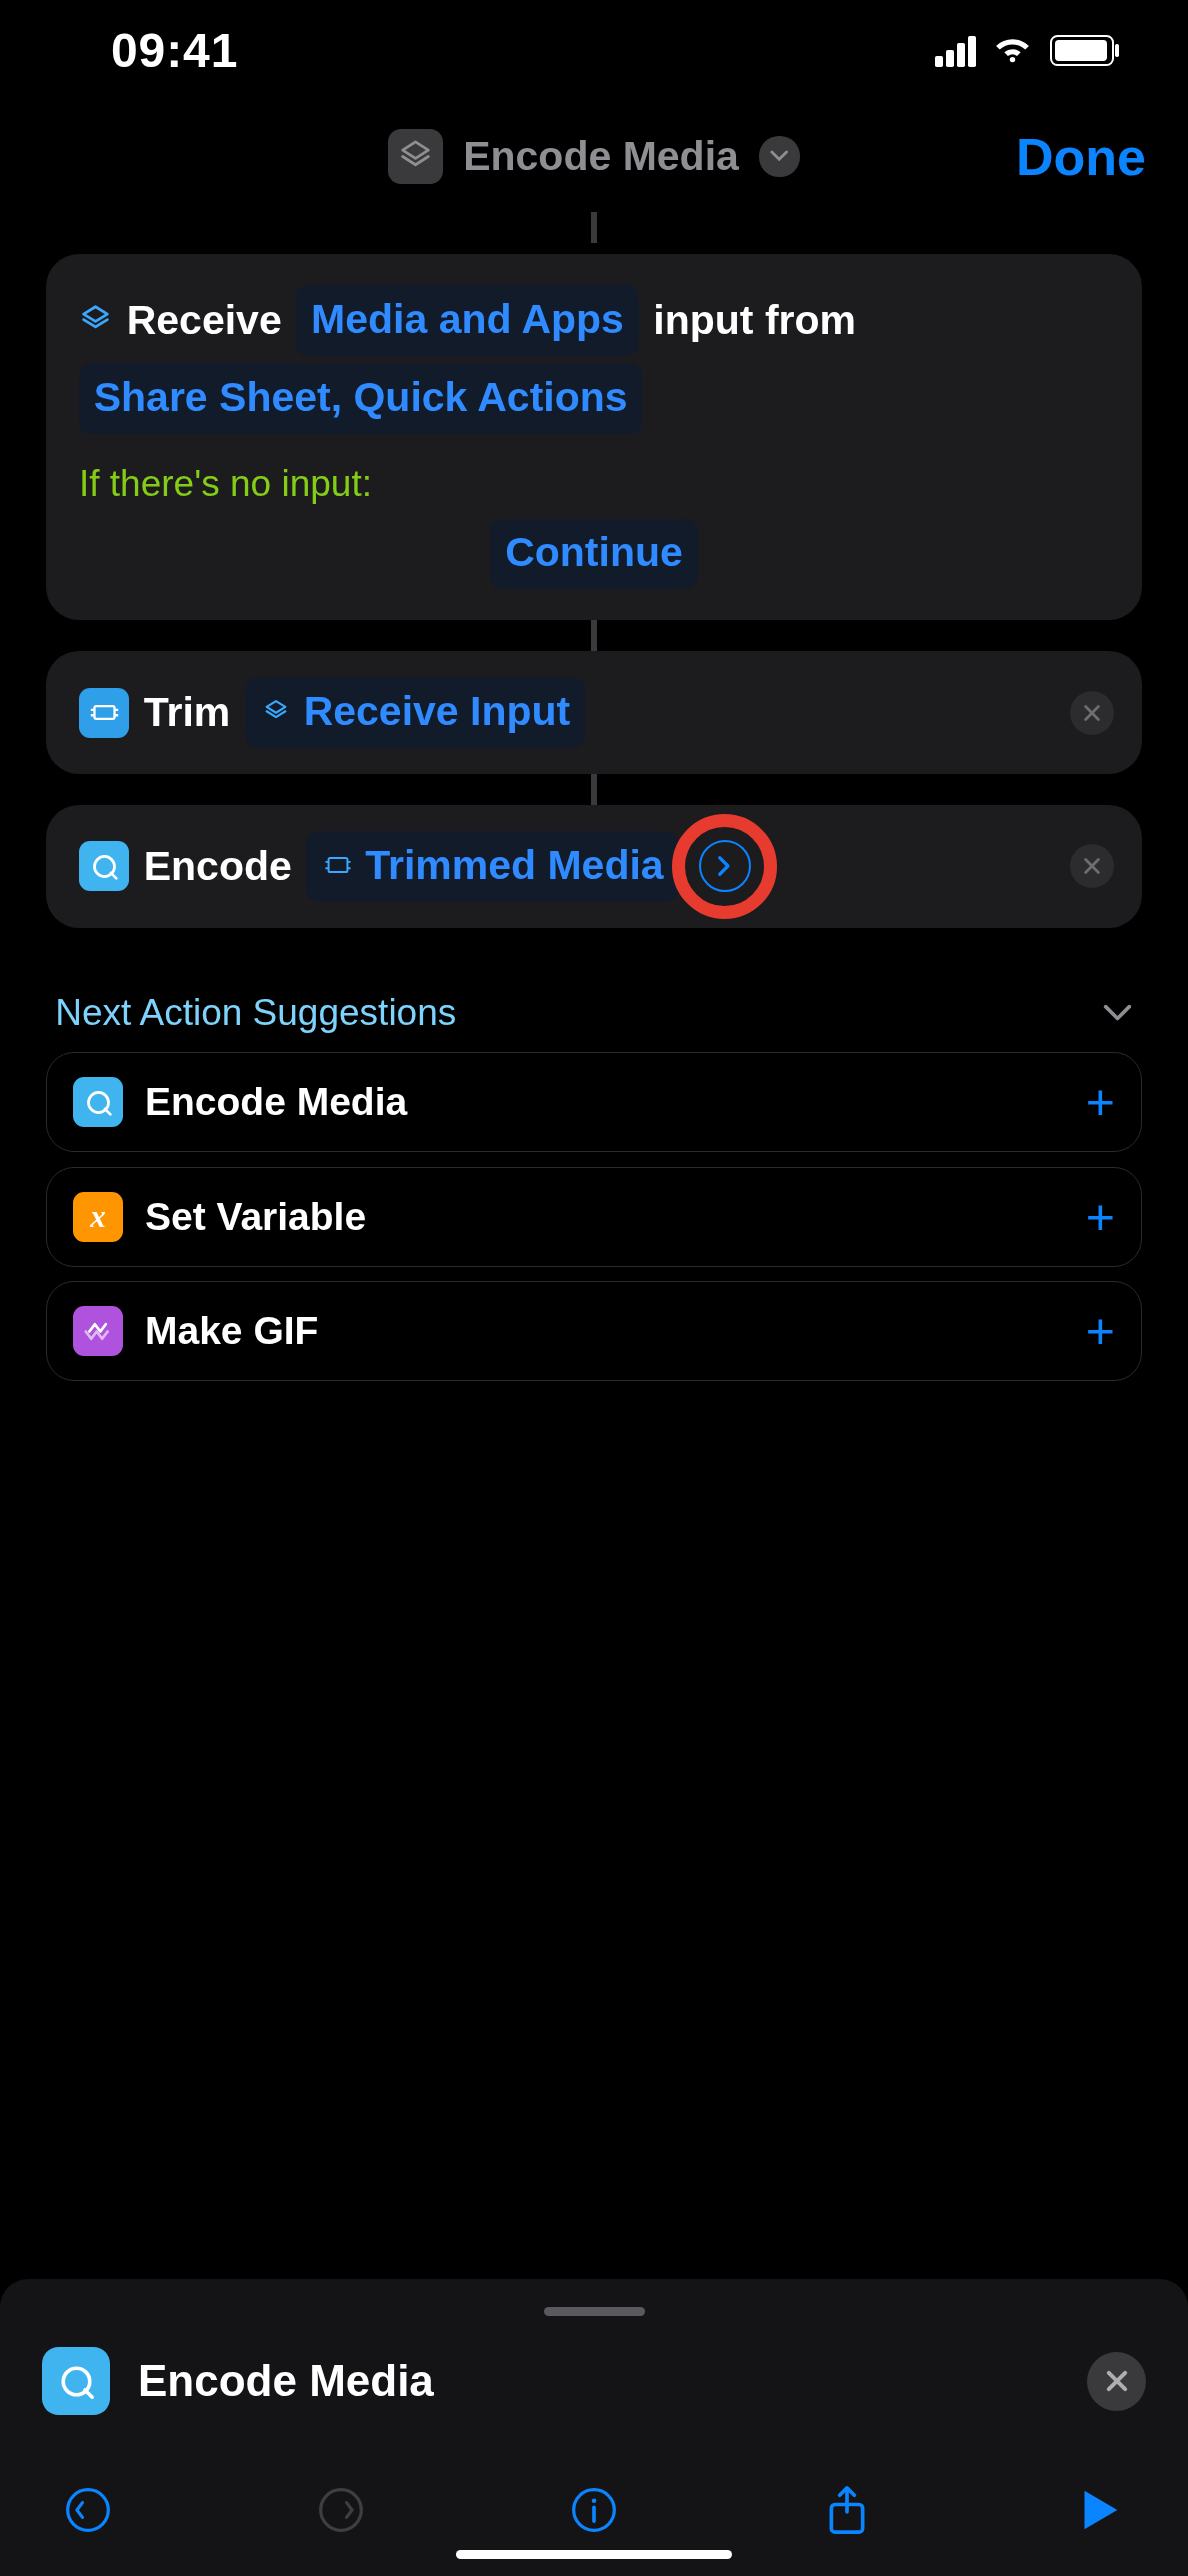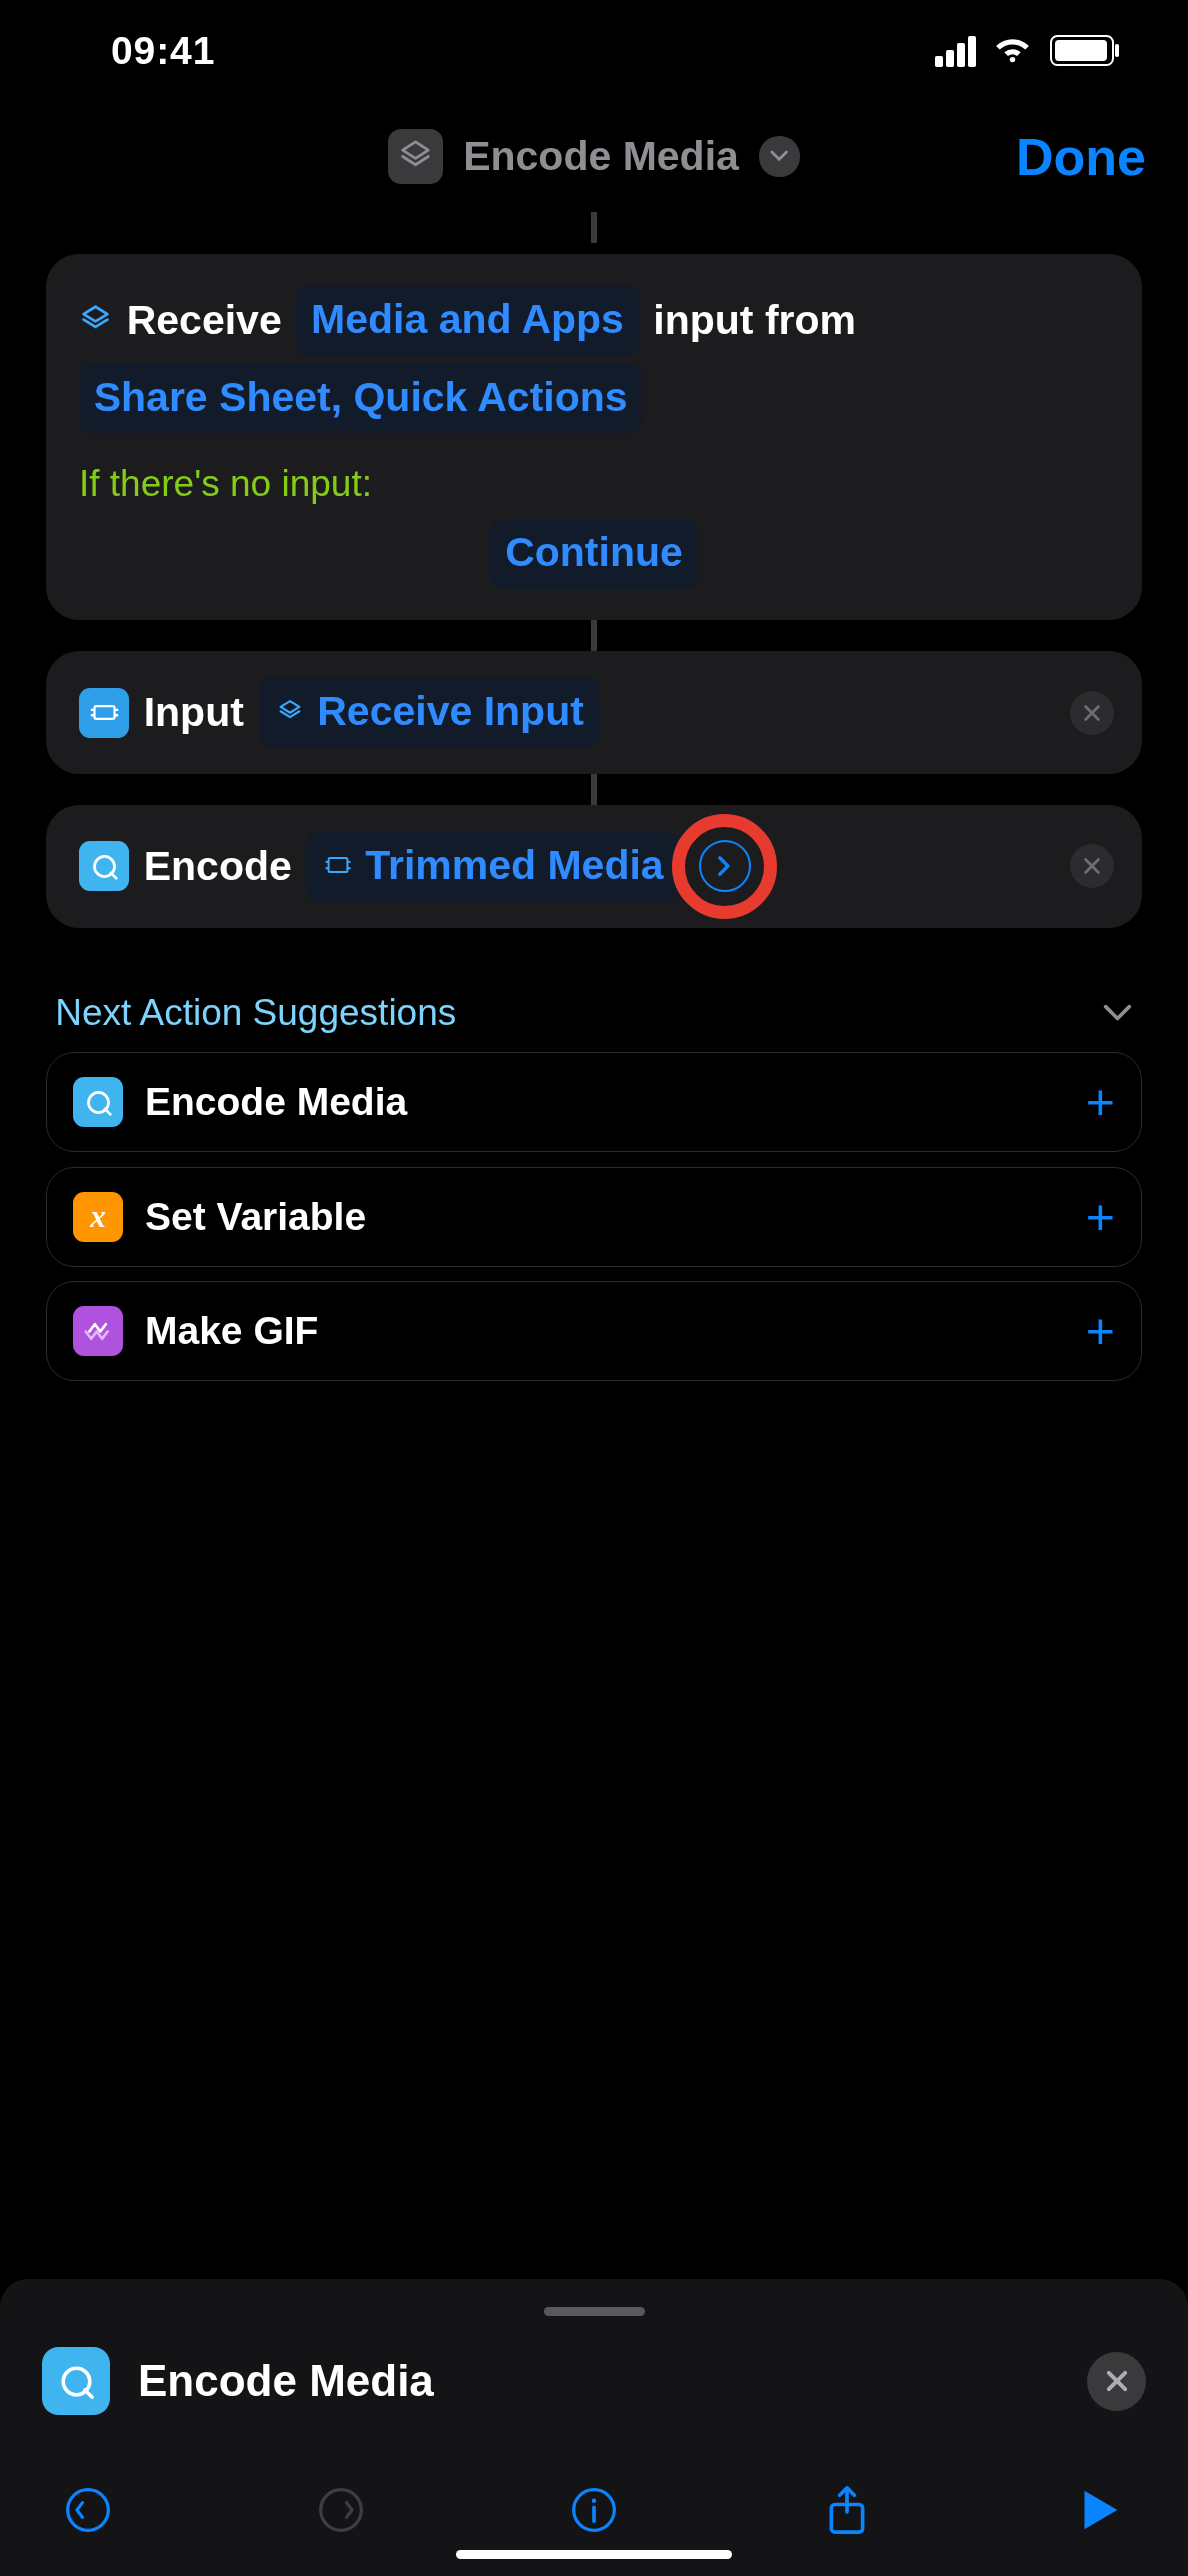--- a/index.html
+++ b/index.html
@@ -8,21 +8,21 @@
     --blue: #0a84ff;
     --panel: #1c1c1e;
     --panel2: #1a1a1c;
     --gray: #8e8e93;
     --token-bg: #1b2a3d;
     --token-bg2: #111b2a;
     --token-fg: #2f8bff;
     --divider: #2b2b2d;
   }
   .statusbar { display:flex; align-items:center; justify-content:space-between; height:101px; padding:0 74px 0 74px; }
-  .time { font-size:39px; font-weight:600; letter-spacing:0.9px; padding-left: 37px;}
+  .time { font-size:48px; font-weight:600; letter-spacing:0.9px; padding-left: 37px;}
   .status-right { display:flex; align-items:center; gap:16.6px; }
   .signal { display:flex; align-items:flex-end; gap:3.7px; height:33px; }
   .signal .bar { width:7.4px; background:#fff; border-radius:1.8px; }
   .signal .b1{height:11px} .signal .b2{height:16.6px} .signal .b3{height:24px} .signal .b4{height:31px}
   .wifi { width:41px; height:31px; position:relative; }
   .wifi svg { width:100%; height:100%; }
   .battery { width:64px; height:31px; border:2.8px solid #fff; border-radius:7.4px; position:relative; }
   .battery::after { content:""; position:absolute; right:-7.4px; top:7.4px; width:4.6px; height:13px; background:#fff; border-radius:1.8px; }
   .battery .fill { position:absolute; left:2.8px; top:2.8px; bottom:2.8px; right:5.5px; background:#fff; border-radius:3.7px; }
 
@@ -135,21 +135,21 @@
   <div class="connector"></div>
 
   <div class="card" style="padding:26px 33px;">
     <div class="card-line">
       <div class="action-icon blue">
         <svg width="31" height="31" viewBox="0 0 34 34">
             <rect x="6" y="10" width="22" height="14" rx="2" fill="none" stroke="#fff" stroke-width="2.5"></rect>
             <path d="M2 14h4M2 20h4M28 14h4M28 20h4" stroke="#fff" stroke-width="2.5"></path>
           </svg>
       </div>
-      <span class="plain">Input</span>
+      <span class="plain">Trim</span>
       <span class="token">
         <span class="varicon">
           <svg width="26" height="26" viewBox="0 0 36 36">
               <path d="M18 3l13 8-13 8L5 11z M5 17l13 8 13-8" fill="none" stroke="#3aa8ff" stroke-width="3" stroke-linejoin="round" stroke-linecap="round"></path>
             </svg>
         </span>
         <span>Receive Input</span>
       </span>
     </div>
     <div class="delete-btn">

